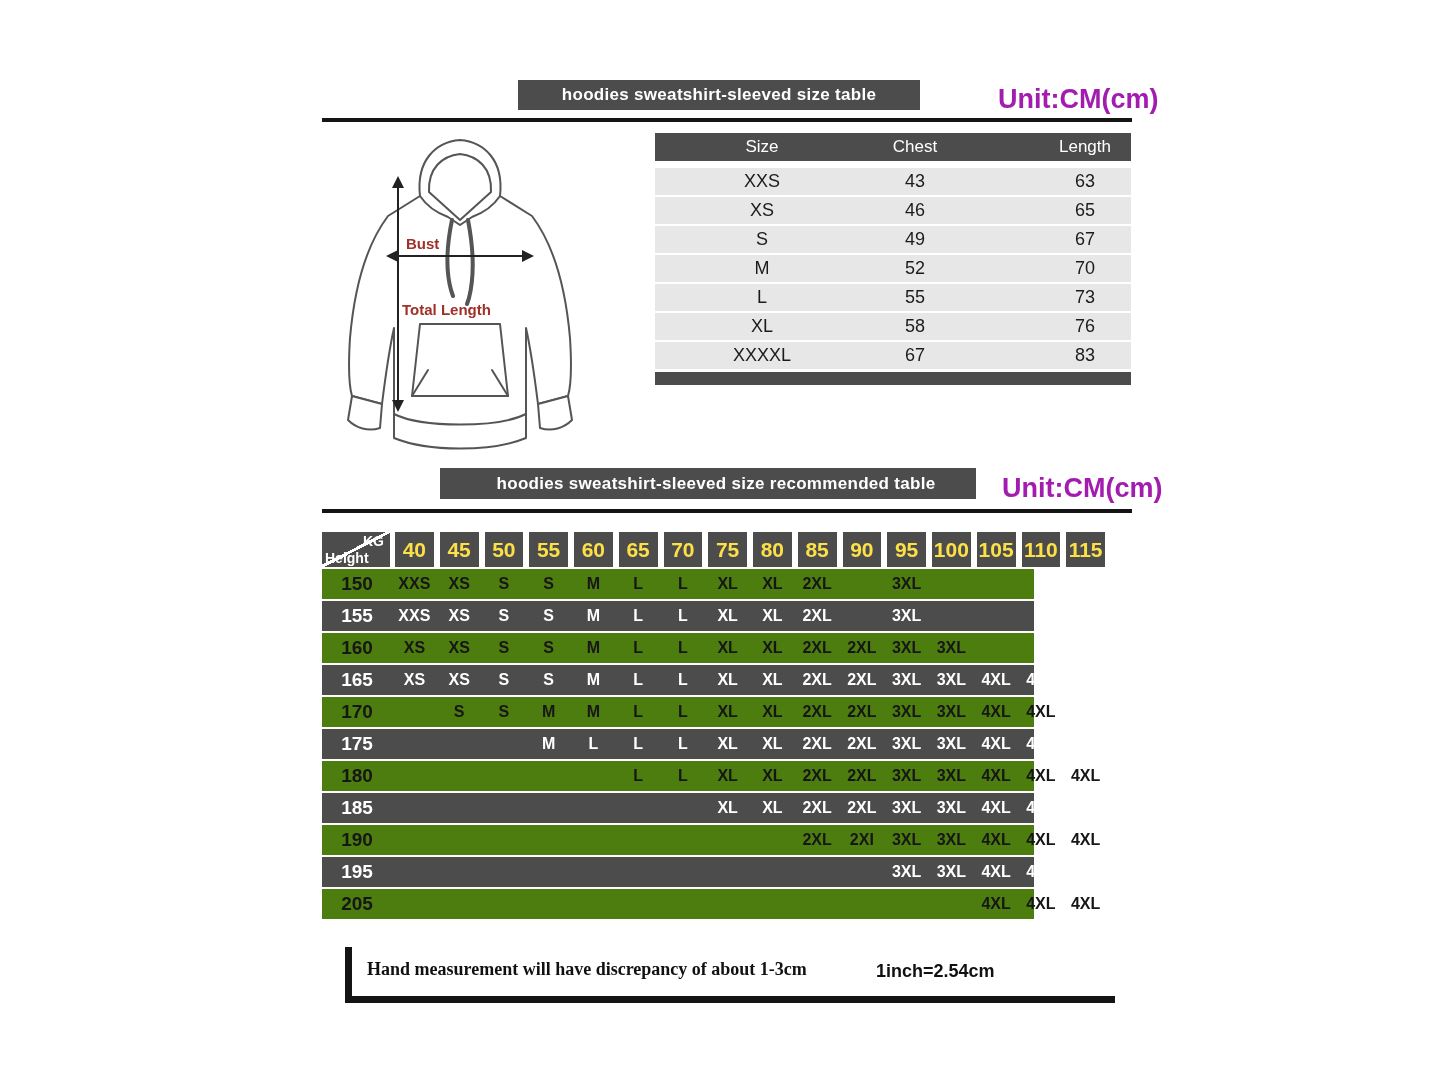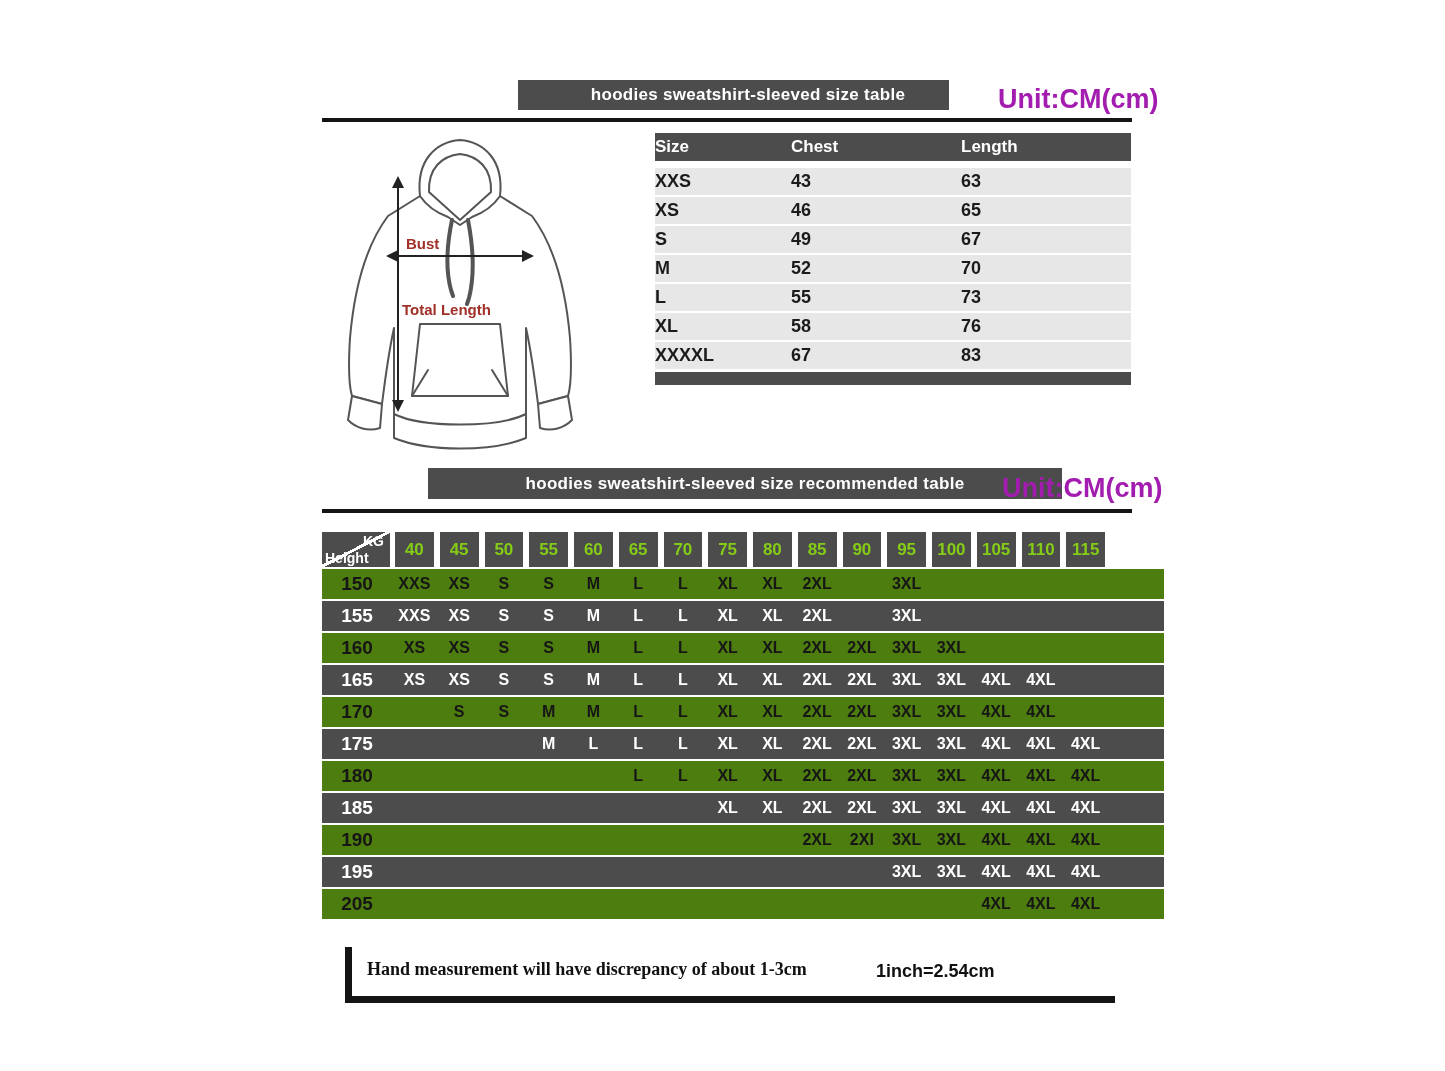--- a/index.html
+++ b/index.html
@@ -13,32 +13,32 @@
     background:#4c4c4c;color:#ffffff;font-weight:bold;font-size:17px;
     display:flex;align-items:center;justify-content:center;letter-spacing:.3px;
   }
   .unit{font-weight:bold;font-size:27px;color:#a21caf;}
   .rule{background:#141414;}
 
   
   .size-table{left:655px;top:133px;width:476px;}
   .st-row{
     display:grid;grid-template-columns:136px 170px 170px;height:27px;margin-top:2px;
-    background:#e7e7e7;align-items:center;text-align:left;
-    font-weight:bold;font-size:18px;color:#1b1b1b;
+    background:#e7e7e7;align-items:center;text-align:center;
+    font-weight:normal;font-size:18px;color:#1b1b1b;padding-left:39px;
   }
   .st-row.st-head{height:28px;background:#4c4c4c;color:#fff;margin-top:0;font-size:17px;}
   .st-row.first{margin-top:7px;}
   .st-foot{height:13px;background:#4c4c4c;margin-top:3px;}
 
   
-  .matrix{left:322px;top:532px;width:842px;}
+  .matrix{left:322px;top:532px;width:712px;}
   .m-header{display:grid;grid-template-columns:70px repeat(16,44.75px);height:35px;}
   .m-header .wcell{
-    margin:0 3px;background:#4c4c4c;color:#84cc16;font-weight:bold;font-size:17px;
+    margin:0 3px;background:#4c4c4c;color:#fde047;font-weight:bold;font-size:21px;
     display:flex;align-items:center;justify-content:center;
   }
   .corner{
     position:relative;margin-right:2px;color:#fff;font-weight:bold;
     background:linear-gradient(to bottom right,
       #4c4c4c calc(50% - 2px), #ffffff calc(50% - 2px),
       #ffffff calc(50% + 1px), #4c4c4c calc(50% + 1px));
   }
   .corner .kg{position:absolute;top:1px;right:6px;font-size:14px;}
   .corner .hlabel{position:absolute;bottom:1px;left:3px;font-size:14px;}
@@ -50,21 +50,21 @@
   .m-row.dark{background:#4c4c4c;color:#ffffff;}
   .m-row .hcell{font-size:19px;}
 
   
   .note-text{font-weight:bold;font-size:18px;color:#111;}
   .hoodie-label{font-weight:bold;fill:#a03028;font-size:15px;font-family:"Liberation Sans",sans-serif;}
 </style>
 </head>
 <body>
 
-<div class="abs title-bar" style="left:518px;top:80px;width:402px;height:30px;padding-left:29px;">hoodies sweatshirt-sleeved size  table</div>
+<div class="abs title-bar" style="left:518px;top:80px;width:402px;height:30px;">hoodies sweatshirt-sleeved size  table</div>
 
 <div class="abs unit" style="left:998px;top:84px;">Unit:CM(cm)</div>
 
 <div class="abs rule" style="left:322px;top:118px;width:810px;height:4px;"></div>
 
 <svg class="abs" style="left:332px;top:132px;" width="290" height="330" viewBox="0 0 290 330">
   <g fill="#ffffff" stroke="#555555" stroke-width="2" stroke-linejoin="round" stroke-linecap="round">
     <path d="M88,64 L56,84 C32,116 22,160 18,206 C16,238 17,254 20,264 L50,272 C54,240 58,214 62,196 L62,280 C62,290 68,294 76,294 L180,294 C188,294 194,290 194,280 L194,196 C198,214 202,240 206,272 L236,264 C239,254 240,238 238,206 C234,160 224,116 200,84 L168,64"></path>
     <path d="M20,264 L50,272 L48,296 C36,300 24,296 16,288 Z"></path>
     <path d="M236,264 L206,272 L208,296 C220,300 232,296 240,288 Z"></path>
@@ -127,21 +127,21 @@
       <div>76</div>
     </div>
     <div class="st-row">
       <div>XXXXL</div>
       <div>67</div>
       <div>83</div>
     </div>
     <div class="st-foot"></div>
   </div>
 
-<div class="abs title-bar" style="left:428px;top:468px;width:634px;height:31px;">hoodies sweatshirt-sleeved size recommended table</div>
+<div class="abs title-bar" style="left:440px;top:468px;width:520px;height:31px;padding-left:16px;">hoodies sweatshirt-sleeved size recommended table</div>
 
 <div class="abs unit" style="left:1002px;top:473px;">Unit:CM(cm)</div>
 
 <div class="abs rule" style="left:322px;top:509px;width:810px;height:4px;"></div>
 
 <div class="abs matrix" id="matrix">
     <div class="m-header">
       <div class="corner">
         <span class="kg">KG</span>
         <span class="hlabel">Height</span>

